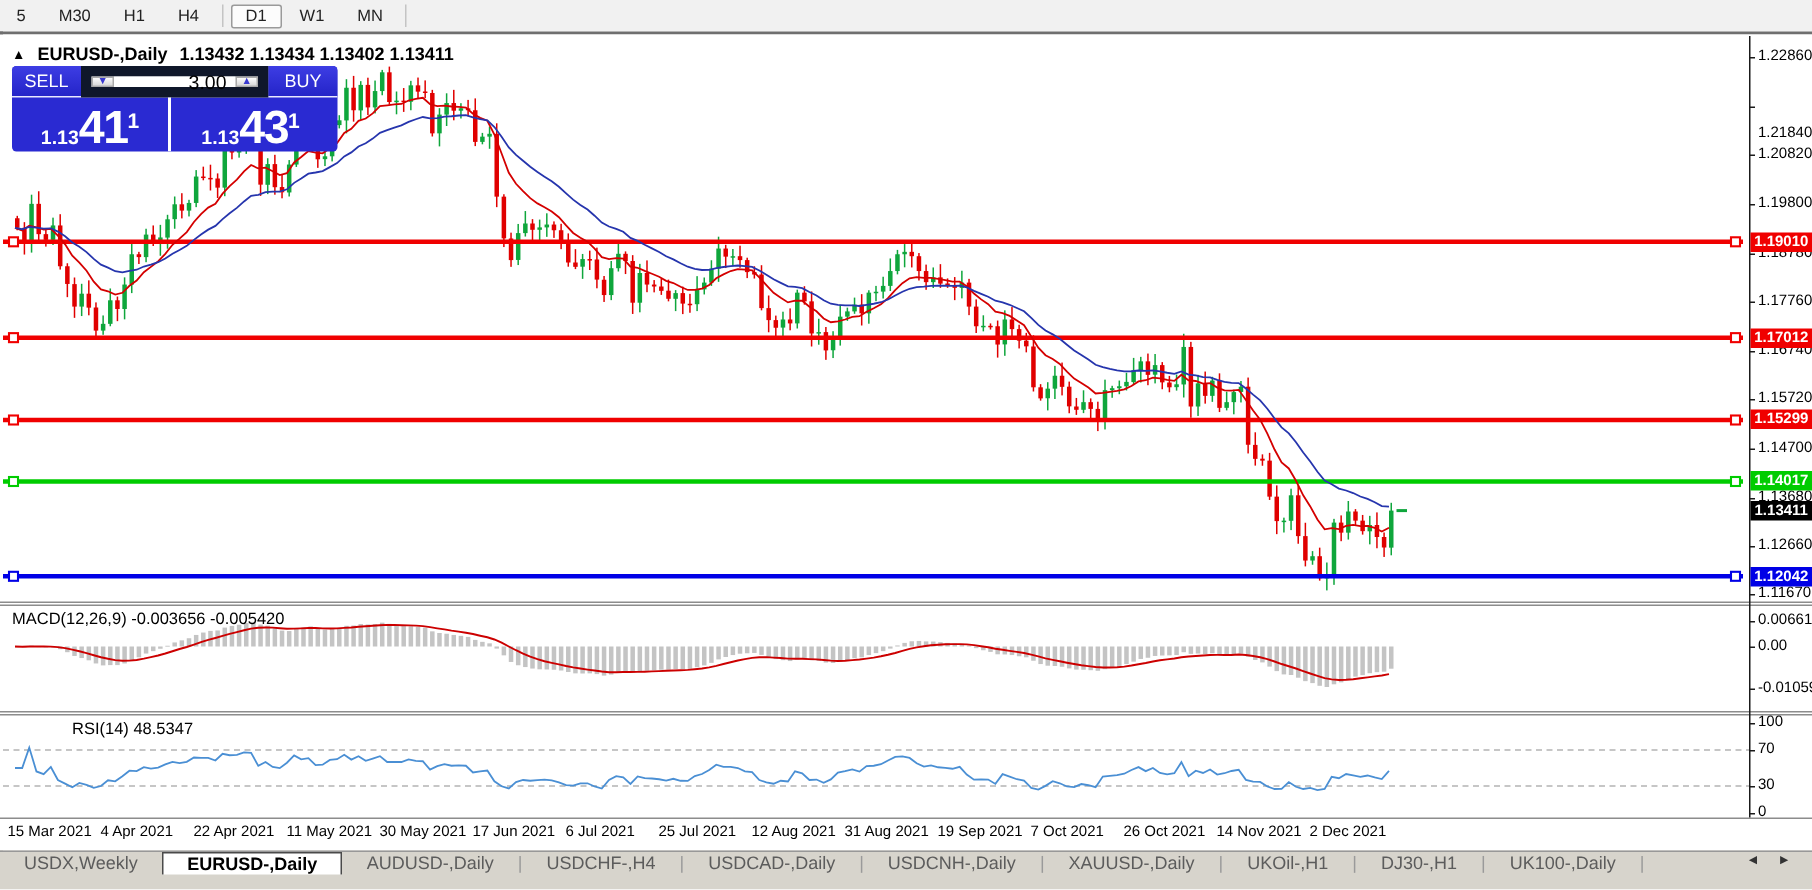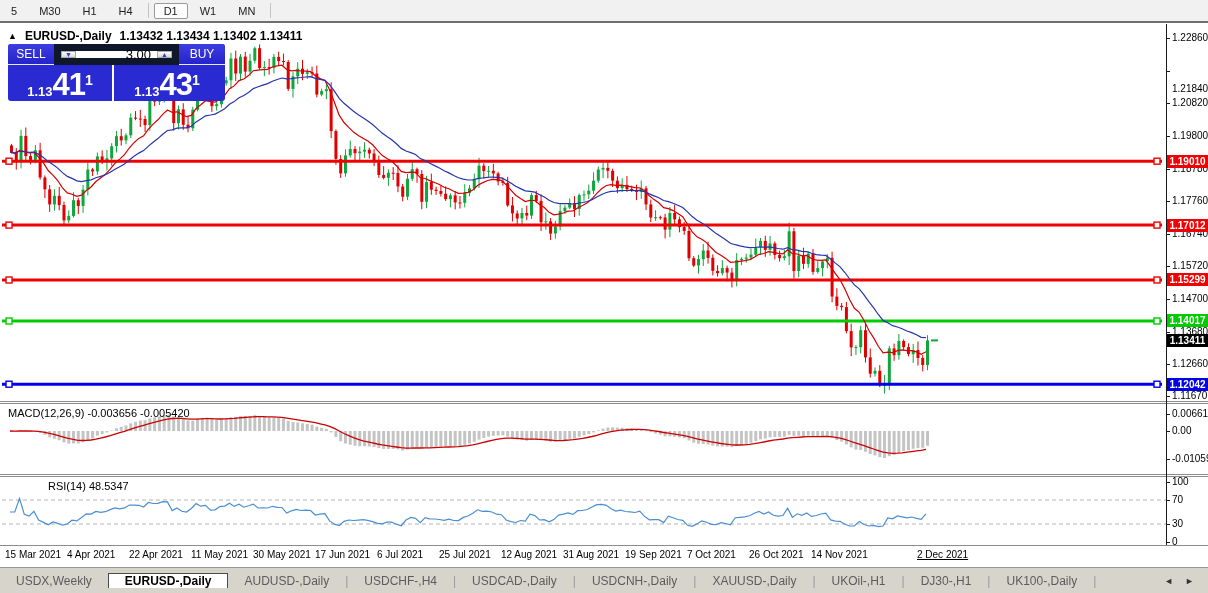--- a/index.html
+++ b/index.html
@@ -45,21 +45,21 @@
     justify-content:flex-end;padding-right:6px;}
   .panel-row2{display:flex;height:24px;}
   .price-box{width:106px;height:36px;color:#fff;display:flex;align-items:flex-end;
     justify-content:center;padding-bottom:2px;box-sizing:border-box;cursor:pointer;}
   .price-box:first-child{border-right:2px solid #fff;}
   .p-small{font-size:13px;font-weight:700;line-height:15px;}
   .p-big{font-size:31px;font-weight:700;line-height:28px;letter-spacing:-1px;}
   .p-sup{font-size:14px;font-weight:700;line-height:30px;align-self:flex-start;}
   
   #tabbar{position:absolute;left:0;top:567px;width:1208px;height:26px;background:#d7d4cc;
-    border-top:1px solid #989898;box-sizing:border-box;display:flex;align-items:center;
+    border-top:1px solid #989898;box-sizing:border-box;display:flex;align-items:flex-start;
     font-size:12px;color:#5c5c5c;}
   .tab{display:flex;align-items:center;padding:0 16px;cursor:pointer;white-space:nowrap;}
   .tab.active{background:#fff;border:1px solid #4a4a4a;border-bottom:none;color:#000;font-weight:700;}
   .tab-sep{display:flex;align-items:center;color:#9a9a9a;}
   #tab-arrows{margin-left:auto;display:flex;align-items:center;gap:12px;padding-right:14px;
     font-size:9px;color:#333;}
   #tab-arrows span{cursor:pointer;}
 </style>
 </head>
 <body>
@@ -786,21 +786,21 @@
         <div class="date-label" style="left: 253px;">30 May 2021</div>
         <div class="date-label" style="left: 315px;">17 Jun 2021</div>
         <div class="date-label" style="left: 377px;">6 Jul 2021</div>
         <div class="date-label" style="left: 439px;">25 Jul 2021</div>
         <div class="date-label" style="left: 501px;">12 Aug 2021</div>
         <div class="date-label" style="left: 563px;">31 Aug 2021</div>
         <div class="date-label" style="left: 625px;">19 Sep 2021</div>
         <div class="date-label" style="left: 687px;">7 Oct 2021</div>
         <div class="date-label" style="left: 749px;">26 Oct 2021</div>
         <div class="date-label" style="left: 811px;">14 Nov 2021</div>
-        <div class="date-label" style="left: 917px; text-decoration: underline;">2 Dec 2021</div>
+        <div class="date-label" style="left: 873px;">2 Dec 2021</div>
       </div>
   </div>
 
   <div id="tabbar">
       <div class="tab">USDX,Weekly</div>
       <div class="tab active">EURUSD-,Daily</div>
       <div class="tab">AUDUSD-,Daily</div>
       <div class="tab-sep">|</div>
       <div class="tab">USDCHF-,H4</div>
       <div class="tab-sep">|</div>

